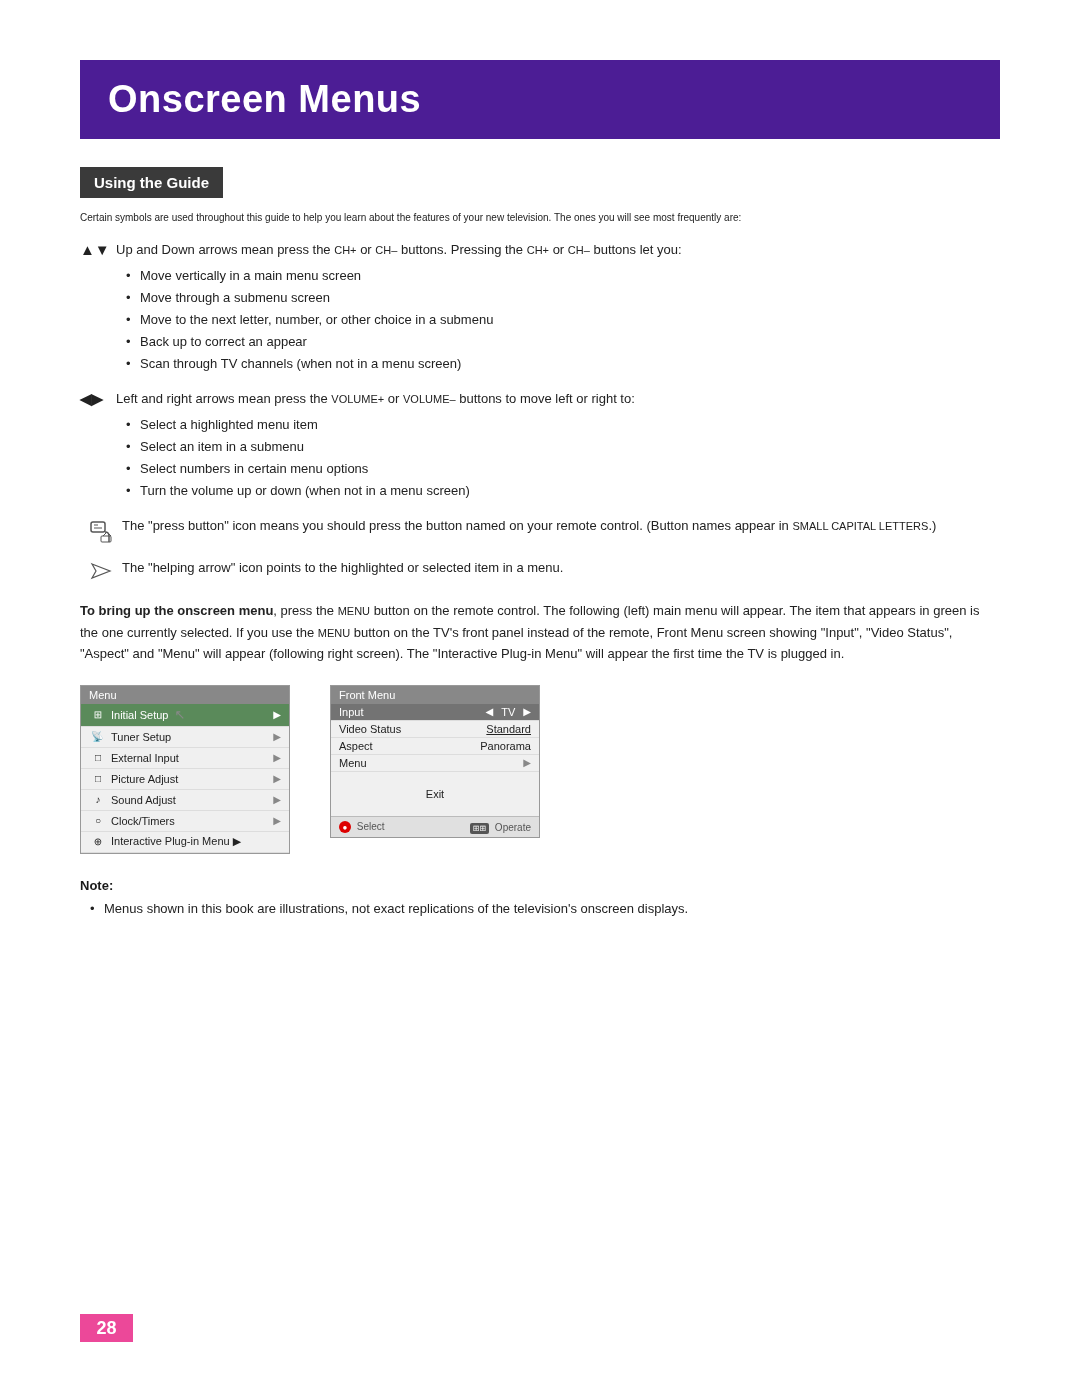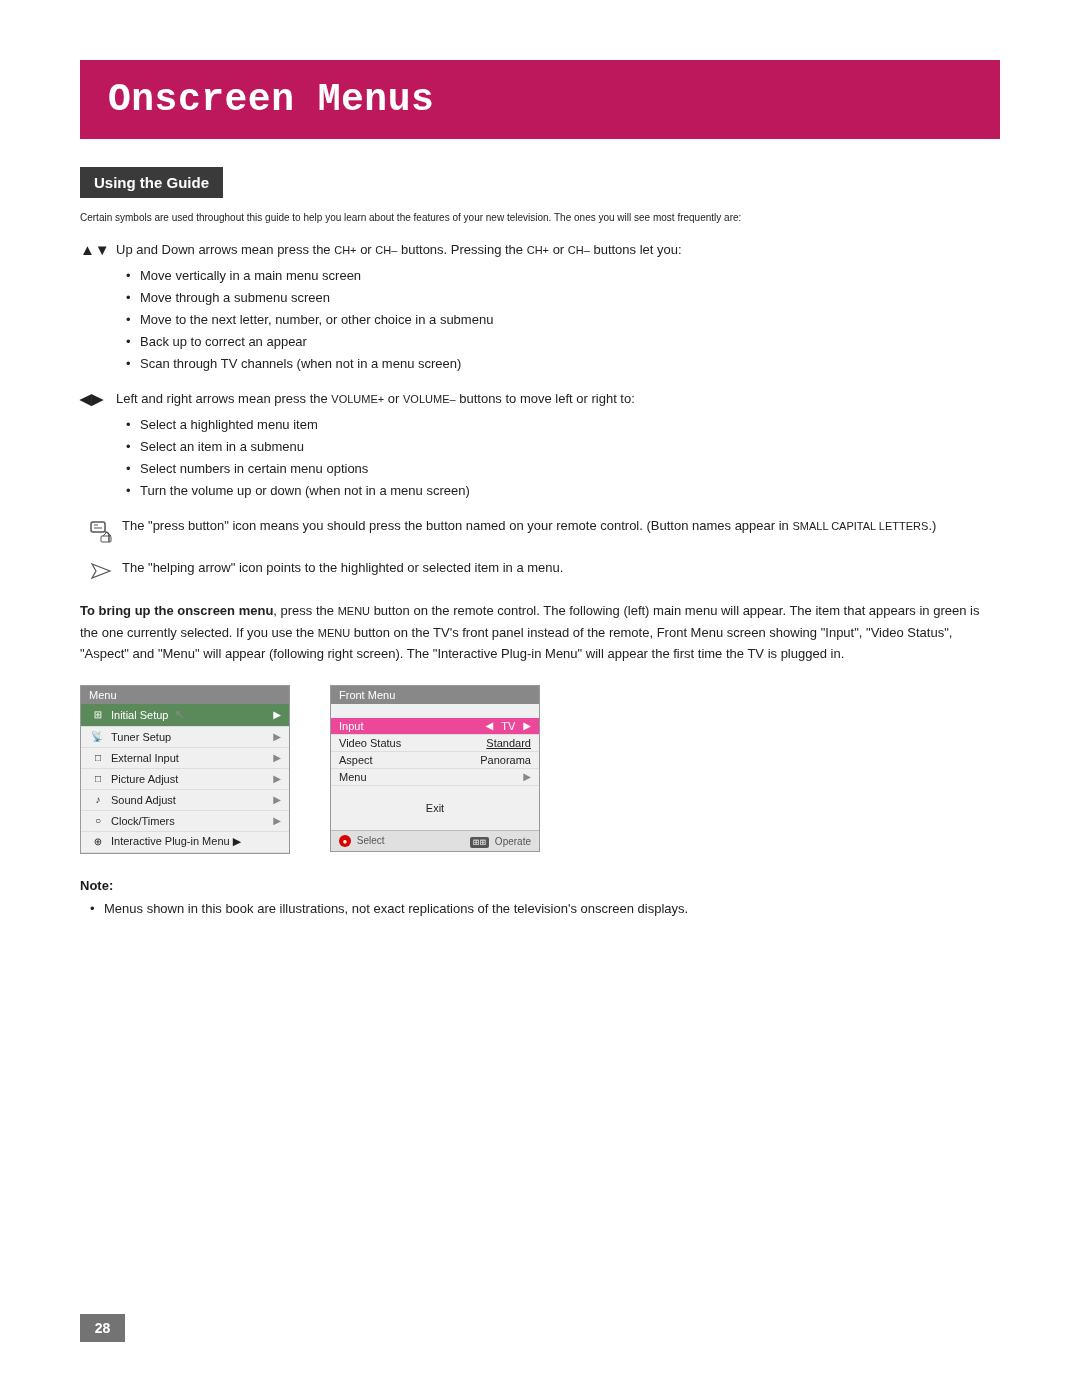--- a/index.html
+++ b/index.html
@@ -12,28 +12,27 @@
       min-height: 1397px;
     }
     .page {
       width: 1080px;
       min-height: 1397px;
       background: #ffffff;
       padding: 60px 80px 60px 80px;
       position: relative;
     }
     .title-banner {
-      background: #be185d;
+      background: #4c1d95;
       color: #ffffff;
       font-size: 38px;
       font-weight: bold;
       padding: 18px 28px;
       margin-bottom: 28px;
       letter-spacing: 0.5px;
-      font-family: Liberation Mono, monospace;
     }
     .section-header {
       background: #3a3a3a;
       color: #ffffff;
       font-size: 15px;
       font-weight: bold;
       padding: 7px 14px;
       display: inline-block;
       margin-bottom: 12px;
     }
@@ -160,23 +159,22 @@
       display: flex;
       align-items: center;
       padding: 2px 8px;
       font-size: 11px;
       color: #222;
       background: #f0f0f0;
       border-bottom: 1px solid #ddd;
       gap: 4px;
     }
     .front-menu-row.selected {
-      background: #ec4899;
-      color: #fff;
-      margin-top: 14px;
+      background: #737373;
+      color: #fff;
     }
     .front-menu-row .label {
       flex: 1;
     }
     .front-menu-footer {
       display: flex;
       justify-content: space-between;
       align-items: center;
       padding: 4px 8px;
       font-size: 10px;
@@ -225,25 +223,25 @@
     }
     .note-list li::before {
       content: "•";
       position: absolute;
       left: 0;
     }
     .page-number {
       position: absolute;
       bottom: 55px;
       left: 80px;
-      background: #737373;
-      color: #fff;
-      font-size: 14px;
-      font-weight: bold;
-      width: 45px;
+      background: #ec4899;
+      color: #fff;
+      font-size: 18px;
+      font-weight: bold;
+      width: 53px;
       height: 28px;
       display: flex;
       align-items: center;
       justify-content: center;
     }
     .smallcaps {
       font-variant: small-caps;
       text-transform: uppercase;
       font-size: 11px;
     }

